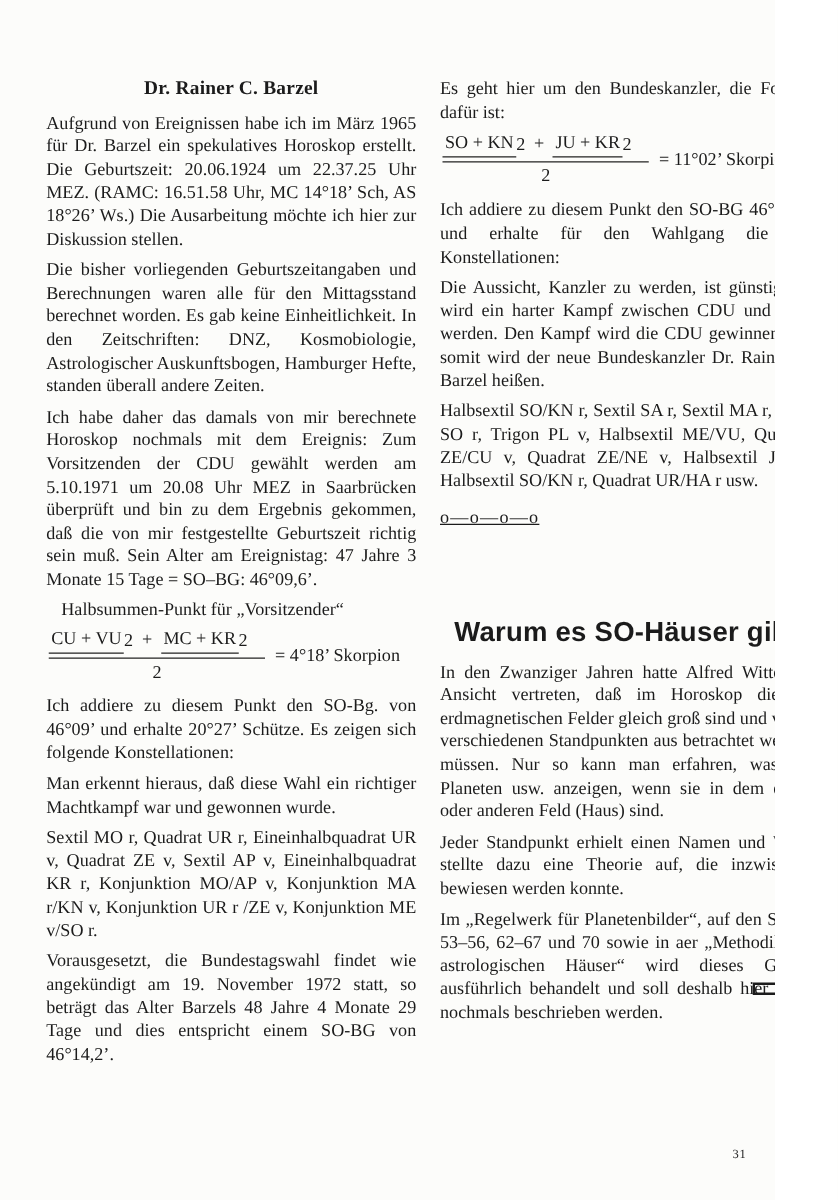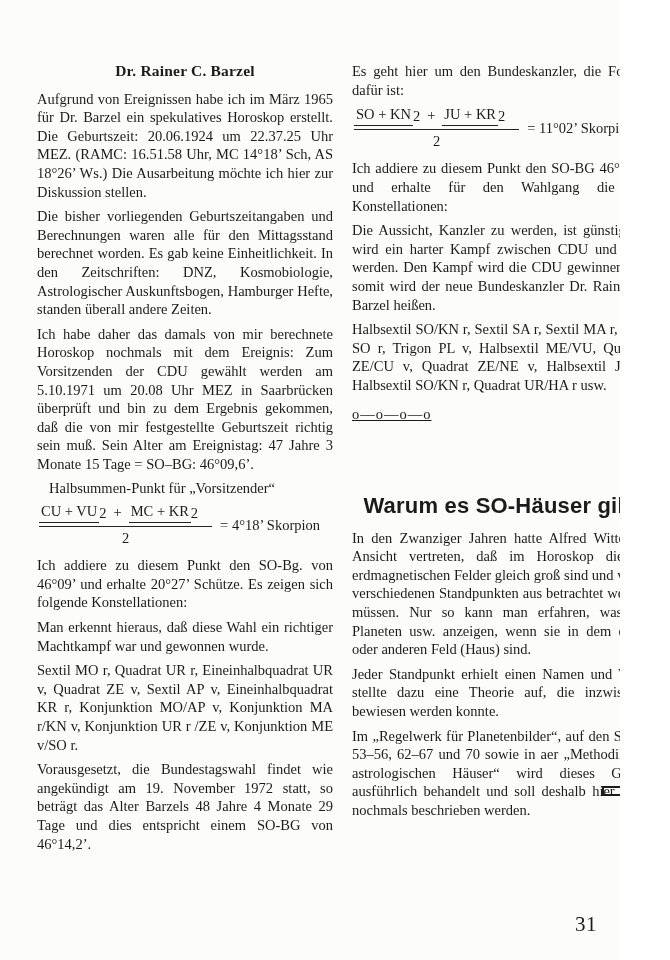--- a/index.html
+++ b/index.html
@@ -47,21 +47,21 @@
   .bf-den  { border-top:1.4px solid #222; text-align:center; padding-top:2px; }
   .fresult { margin:0 0 13px 8px; white-space:nowrap; }
 
   .divider { text-align:left; margin:10px 0 0 0; letter-spacing:1px;text-decoration:underline; }
 
   .lastpara-wrap { position:relative; }
   .arrow { position:absolute; right:2px; bottom:18px; }
 
   .page-number {
     position:absolute; right:23px; bottom:26px;
-    font-size:21px; letter-spacing:.5px;
+    font-size:10px; letter-spacing:.5px;
   }
 </style>
 </head>
 <body>
 
 <div class="page">
 
   <div class="col col-left">
     <h2 class="serif-heading">Dr. Rainer C. Barzel</h2>
     <p>Aufgrund von Ereignissen habe ich im März 1965 für Dr. Barzel ein spekulatives Horoskop erstellt. Die Geburtszeit: 20.06.1924 um 22.37.25 Uhr MEZ. (RAMC: 16.51.58 Uhr, MC 14°18’ Sch, AS 18°26’ Ws.) Die Ausarbeitung möchte ich hier zur Diskussion stellen.</p>

